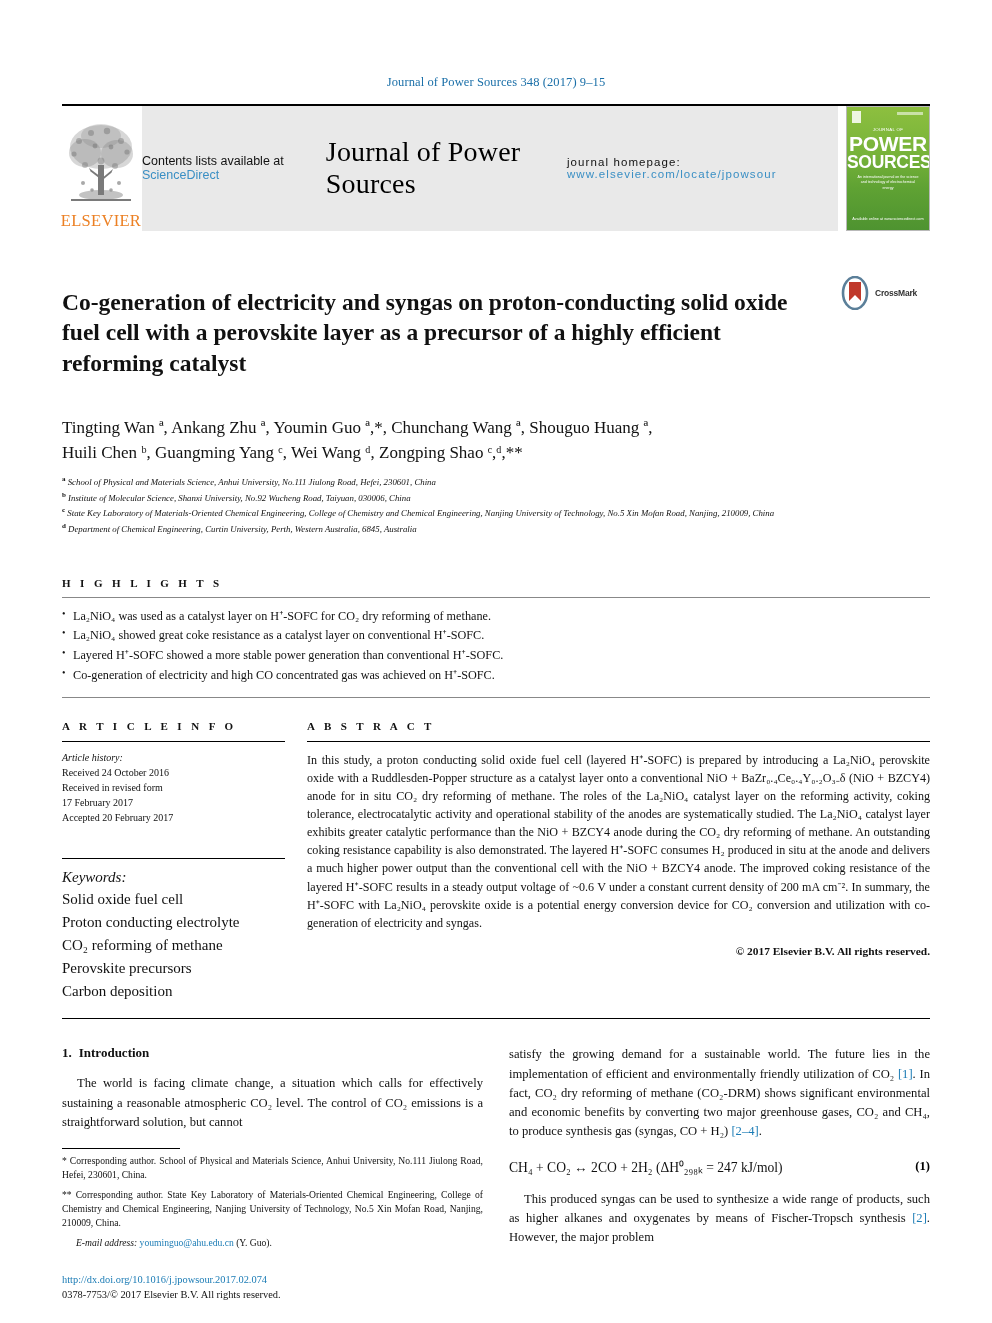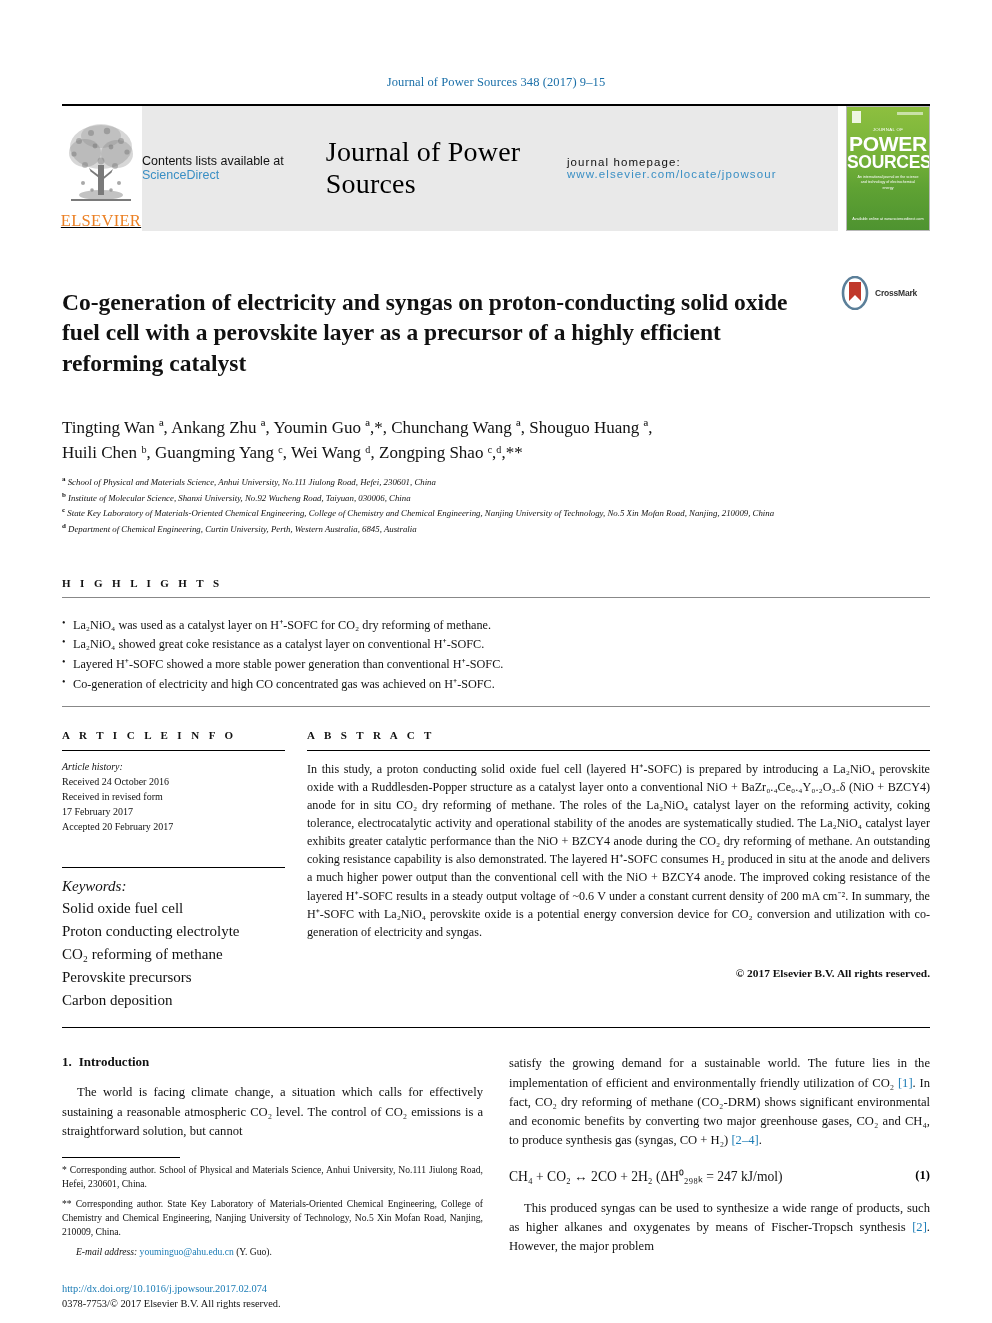--- a/index.html
+++ b/index.html
@@ -29,21 +29,20 @@
     padding-top:0;
     display:flex;
     align-items:stretch;
     height:125px;
   }
   .els-logo{
     width:78px;flex:0 0 78px;
     display:flex;flex-direction:column;
     align-items:center;justify-content:flex-end;
     padding-top:12px;
-    text-decoration:underline;
   }
   .tree{width:72px;height:92px;display:block;}
   .els-word{
     color:#ec8024;
     font-family:"Liberation Serif", serif;
     font-size:16.5px;
     letter-spacing:.3px;
     line-height:1;
     padding-bottom:2px;
     white-space:nowrap;
@@ -122,21 +121,21 @@
 
   
   .sechead{
     font-family:"Liberation Serif", serif;
     font-weight:bold;font-size:11px;letter-spacing:3.4px;color:#111;
   }
 
   
   .hl-wrap{margin:40px 62px 0 62px;}
   .hl-line1{border-top:.8px solid #888;margin-top:8px;}
-  .hl-list{margin-top:18px;font-size:12.2px;line-height:1.62;color:#111;}
+  .hl-list{margin-top:9px;font-size:12.2px;line-height:1.62;color:#111;}
   .hl-list div{position:relative;padding-left:11px;}
   .hl-list div:before{content:"\2022";position:absolute;left:0;top:-1px;font-size:10px;}
   .hl-bottom{border-top:.8px solid #888;margin-top:11px;}
 
   
   .ia{
     margin:22px 62px 0 62px;
     display:flex;align-items:flex-start;
   }
   .info{flex:0 0 245px;width:245px;padding-right:22px;box-sizing:border-box;}
@@ -144,21 +143,21 @@
   .blk-rule{border-top:1.4px solid #000;margin-top:9px;}
   .hist{margin-top:8px;font-size:10px;line-height:1.52;color:#111;}
   .hist .it{font-style:italic;}
   .kw-rule{border-top:1.4px solid #000;margin-top:32px;}
   .kw{margin-top:7px;font-size:15px;line-height:1.52;color:#111;}
   .kw .it{font-style:italic;}
   .abstext{
     margin-top:9px;font-size:12.1px;line-height:1.50;text-align:justify;color:#111;
     hyphens:auto;
   }
-  .copy{margin-top:26px;text-align:right;font-size:11.4px;font-weight:bold;color:#111;}
+  .copy{margin-top:13px;text-align:right;font-size:11.4px;font-weight:bold;color:#111;}
   .ia-bottom{margin:16px 62px 0 62px;border-top:1px solid #000;}
 
   
   .body{
     margin:26px 62px 0 62px;
     display:flex;gap:26px;
   }
   .col{flex:1;min-width:0;}
   .h2{font-weight:bold;font-size:13px;margin-bottom:13px;color:#111;}
   .h2 .num{margin-right:7px;}

